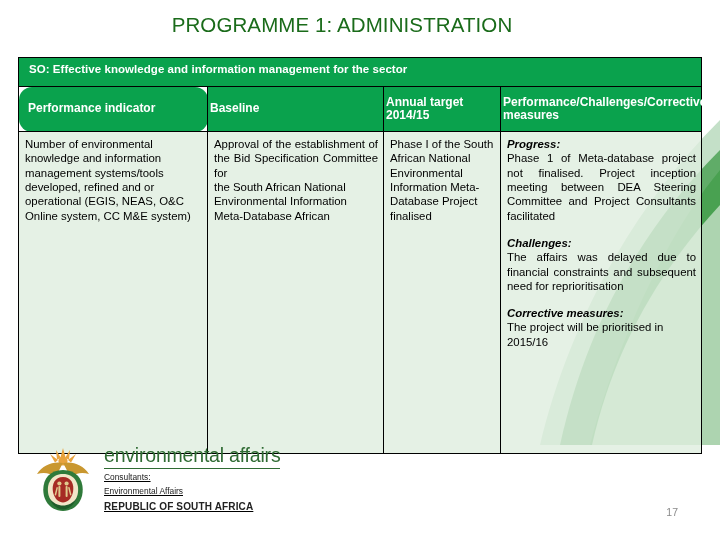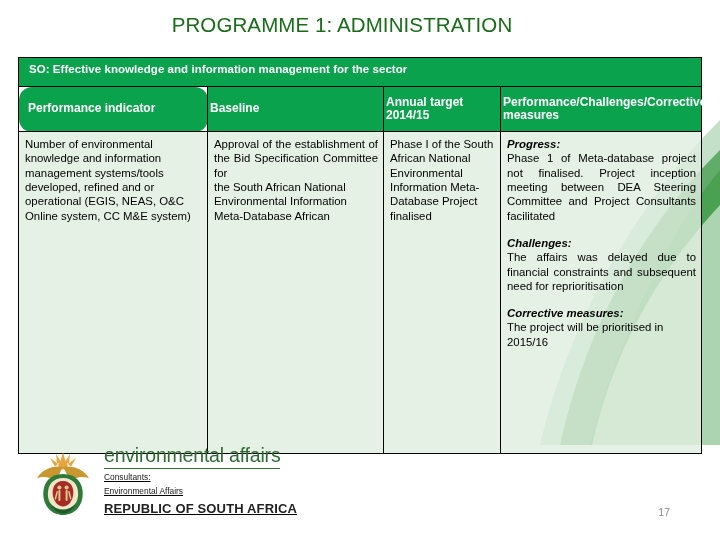--- a/index.html
+++ b/index.html
@@ -130,28 +130,28 @@
     display: inline-block;
   }
   .dept-line {
     font-size: 8.4px;
     color: #222222;
     line-height: 1.32;
     margin-top: 3px;
   }
   .dept-line.bold {
     font-weight: bold;
-    font-size: 13px;
+    font-size: 10px;
     letter-spacing: 0.15px;
   }
 
   
   #page-number {
     position: absolute;
-    right: 50px;
+    right: 42px;
     top: 506px;
     font-size: 10.5px;
     color: #8a8a8a;
     z-index: 3;
   }
 </style>
 </head>
 <body>
 
 <svg id="swoosh-layer" viewBox="0 0 720 540" preserveAspectRatio="none">

